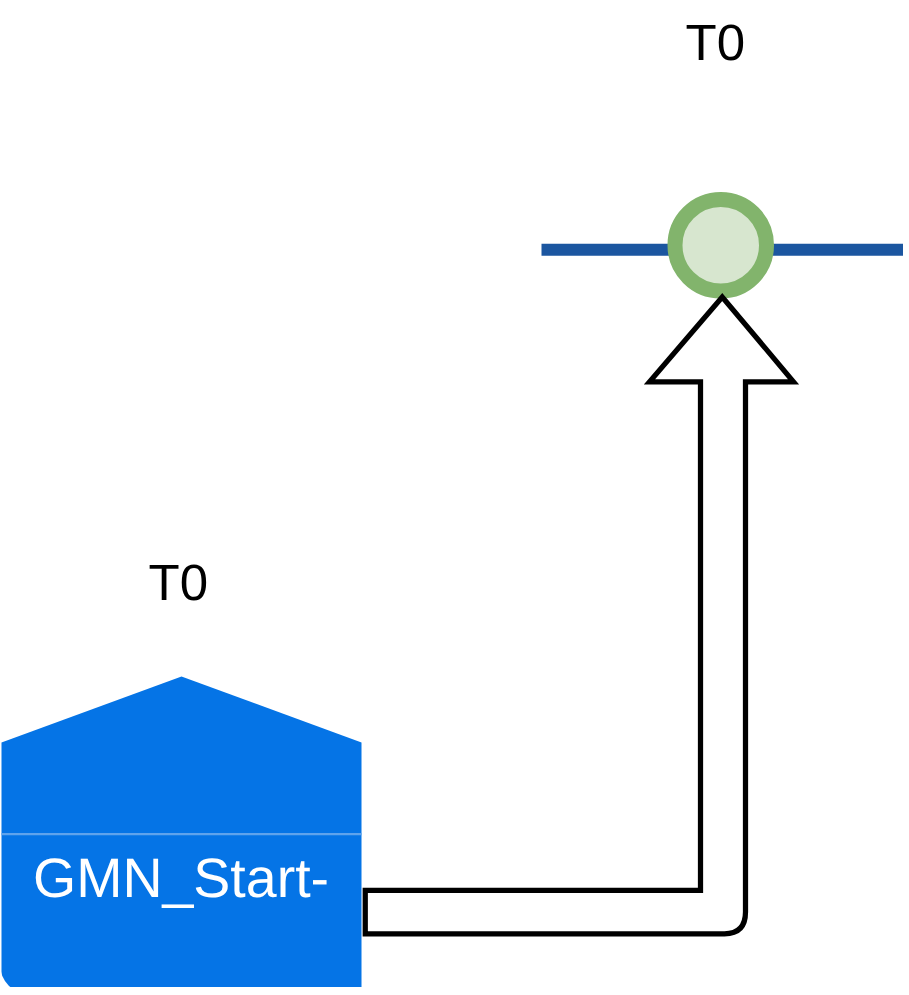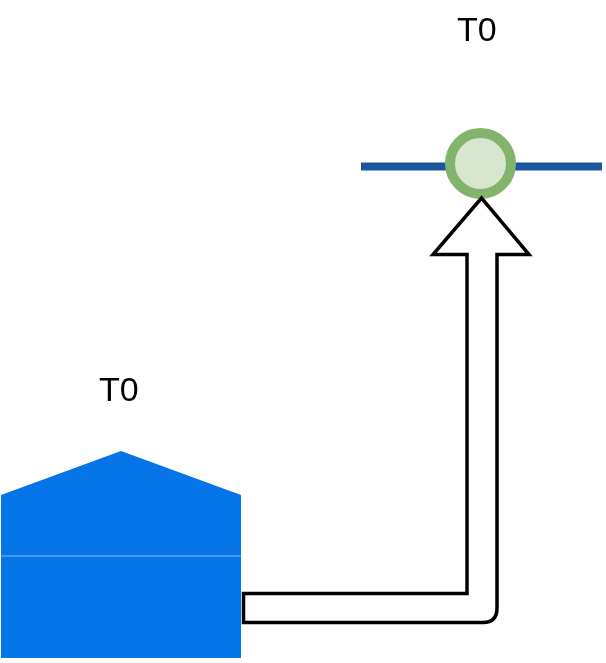--- a/index.html
+++ b/index.html
@@ -7,20 +7,21 @@
     padding: 0;
     background: #ffffff;
     font-family: "Liberation Sans", sans-serif;
   }
   .canvas {
     position: relative;
     width: 606px;
     height: 663px;
     background: #ffffff;
     overflow: hidden;
+    border-radius: 20px;
   }
   .canvas svg {
     position: absolute;
     left: 0;
     top: 0;
   }
   .t0-label {
     position: absolute;
     color: var(--label-text, #000000);
     font-size: 34px;
@@ -67,16 +68,16 @@
       <polygon points="1,495 121,451 241,495 241,658 1,658" fill="var(--node-blue)"></polygon>
       <line x1="1" y1="556" x2="241" y2="556" stroke="var(--node-divider)" stroke-width="1.5"></line>
     </g>
   </svg>
 
   <div class="t0-label t0-top">T0</div>
 
   <div class="t0-label t0-node">T0</div>
 
   <div class="node-label">
-    <br>
+    <span>GMN_Start-</span><br>
   </div>
 
 </div>
 
 </body></html>

